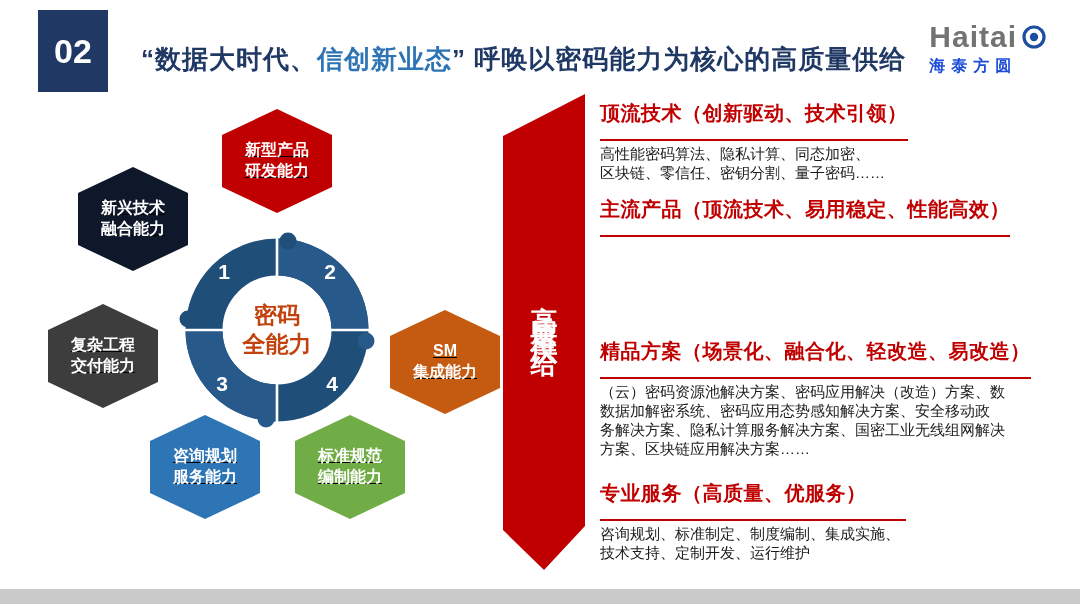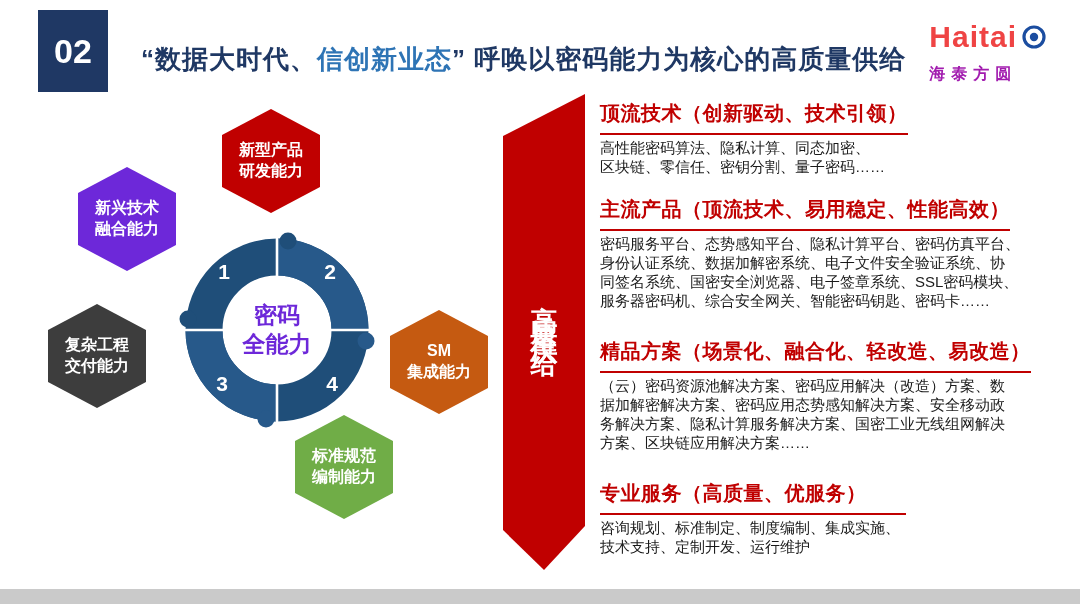--- a/index.html
+++ b/index.html
@@ -13,40 +13,40 @@
               display:flex; align-items:center; justify-content:center; }
   .page-box span { color:#ffffff; font-size:34px; font-weight:bold; }
 
   .title { position:absolute; left:137px; top:38px; margin:4px; font-size:26px; font-weight:bold;
            white-space:nowrap; letter-spacing:1px; }
   .t-navy { color:#1F3864; }
   .t-blue { color:#2E74B5; }
 
   .logo { position:absolute; right:34px; top:22px; }
   .logo-row { display:flex; align-items:center; gap:5px; }
-  .logo-word { color:#ef4444; font-size:30px; font-weight:bold; letter-spacing:1px; line-height:1; }
-  .logo-sub { color:#a21caf; font-size:16px; font-weight:bold; letter-spacing:6px; margin-top:12px; }
+  .logo-word { color:#737373; font-size:30px; font-weight:bold; letter-spacing:1px; line-height:1; }
+  .logo-sub { color:#1d4ed8; font-size:16px; font-weight:bold; letter-spacing:6px; margin-top:4px; }
 
   
-  .hex { position:absolute; width:98px; height:104px;
+  .hex { position:absolute; width:110px; height:104px;
          clip-path:polygon(50% 0%,100% 25%,100% 75%,50% 100%,0% 75%,0% 25%);
-         display:flex; align-items:center; justify-content:center; text-align:center; }
+         display:flex; align-items:center; justify-content:center; text-align:center;text-decoration:underline; }
   .hex-label { color:#ffffff; font-weight:bold; font-size:16px; line-height:1.3; white-space:pre-line; }
   .hex1 { left:222px; top:109px; }
   .hex2 { left:78px;  top:167px; }
   .hex3 { left:364px; top:170px; }
   .hex4 { left:48px;  top:304px; }
   .hex5 { left:390px; top:310px; }
   .hex6 { left:150px; top:415px; }
   .hex7 { left:295px; top:415px; }
 
   .ring { position:absolute; left:177px; top:230px; overflow:visible; }
   .ring-center { position:absolute; left:222px; top:287px; width:110px; height:86px;
                  display:flex; align-items:center; justify-content:center; text-align:center;
-                 color:#6d28d9; font-size:23px; font-weight:bold; line-height:1.25; white-space:pre-line; }
+                 color:#c2410c; font-size:23px; font-weight:bold; line-height:1.25; white-space:pre-line; }
   .ring-num { position:absolute; width:24px; height:24px; color:#ffffff; font-size:21px;
               font-weight:bold; text-align:center; line-height:24px; }
   .n1 { left:212px; top:260px; }
   .n2 { left:318px; top:260px; }
   .n3 { left:210px; top:372px; }
   .n4 { left:320px; top:372px; }
 
   
   .banner { position:absolute; left:503px; top:92px; width:82px; height:478px; }
   .banner svg { position:absolute; left:0; top:0; }
@@ -54,21 +54,21 @@
                  display:flex; align-items:center; justify-content:center;
                  padding-bottom:40px;
                  writing-mode:vertical-rl; text-orientation:upright;
                  color:#ffffff; font-size:27px; font-weight:bold; letter-spacing:11px; }
 
   
   .section { position:absolute; left:600px; width:466px; }
   .s1 { top:100px; } .s2 { top:196px; } .s3 { top:338px; } .s4 { top:480px; }
   .section h3 { margin:0; color:#C00000; font-size:20px; font-weight:bold;
                 display:inline-block; border-bottom:2px solid #C00000;
-                padding-bottom:6px; letter-spacing:0.5px; white-space:nowrap; }
+                padding-bottom:12px; letter-spacing:0.5px; white-space:nowrap; }
   .s1 h3, .s4 h3 { min-width:306px; }
   .section .body { margin-top:3px; font-size:15px; line-height:19px; color:#1a1a1a; white-space:pre-line; }
 
   .footer-strip { position:absolute; left:0; bottom:0; width:100%; height:15px; background:#cacaca; }
 </style>
 </head>
 <body>
 
 <div class="slide">
 
@@ -86,31 +86,35 @@
         <circle cx="12" cy="12" r="4.2" fill="#1B4DA0"></circle>
       </svg>
     </div>
     <div class="logo-sub">海泰方圆</div>
   </div>
 
   <div class="hex hex1" style="background: rgb(192, 0, 0);">
     <span class="hex-label">新型产品
 研发能力</span>
   </div>
-  <div class="hex hex2" style="background: #6d28d9;">
+  <div class="hex hex2" style="background: #0f172a;">
     <span class="hex-label">新兴技术
 融合能力</span>
   </div>
   <div class="hex hex5" style="background: rgb(197, 90, 17);">
     <span class="hex-label">SM
 集成能力</span>
   </div>
   <div class="hex hex4" style="background: rgb(61, 61, 61);">
     <span class="hex-label">复杂工程
 交付能力</span>
+  </div>
+  <div class="hex hex6" style="background: rgb(46, 117, 182);">
+    <span class="hex-label">咨询规划
+服务能力</span>
   </div>
   <div class="hex hex7" style="background: rgb(112, 173, 71);">
     <span class="hex-label">标准规范
 编制能力</span>
   </div>
 
   <svg class="ring" width="200" height="200" viewBox="0 0 200 200">
     <circle cx="100" cy="100" r="73" fill="none" stroke-width="37" stroke="#1F4E79"></circle>
     <path d="M100 27 A73 73 0 0 1 173 100" fill="none" stroke="#27598A" stroke-width="37"></path>
     <path d="M100 173 A73 73 0 0 1 27 100" fill="none" stroke="#27598A" stroke-width="37"></path>
@@ -142,30 +146,26 @@
   </div>
 
   <section class="section s1">
     <h3>顶流技术（创新驱动、技术引领）</h3>
     <div class="body">高性能密码算法、隐私计算、同态加密、
 区块链、零信任、密钥分割、量子密码……</div>
   </section>
 
   <section class="section s2">
     <h3>主流产品（顶流技术、易用稳定、性能高效）</h3>
-    <div class="body">密码服务平台、态势感知平台、隐私计算平台、密码仿真平台、
-身份认证系统、数据加解密系统、电子文件安全验证系统、协
-同签名系统、国密安全浏览器、电子签章系统、SSL密码模块、
-服务器密码机、综合安全网关、智能密码钥匙、密码卡……</div>
   </section>
 
   <section class="section s3">
     <h3>精品方案（场景化、融合化、轻改造、易改造）</h3>
     <div class="body">（云）密码资源池解决方案、密码应用解决（改造）方案、数
-据加解密解决方案、密码应用态势感知解决方案、安全移动政
+数据加解密系统、密码应用态势感知解决方案、安全移动政
 务解决方案、隐私计算服务解决方案、国密工业无线组网解决
 方案、区块链应用解决方案……</div>
   </section>
 
   <section class="section s4">
     <h3>专业服务（高质量、优服务）</h3>
     <div class="body">咨询规划、标准制定、制度编制、集成实施、
 技术支持、定制开发、运行维护</div>
   </section>
 

